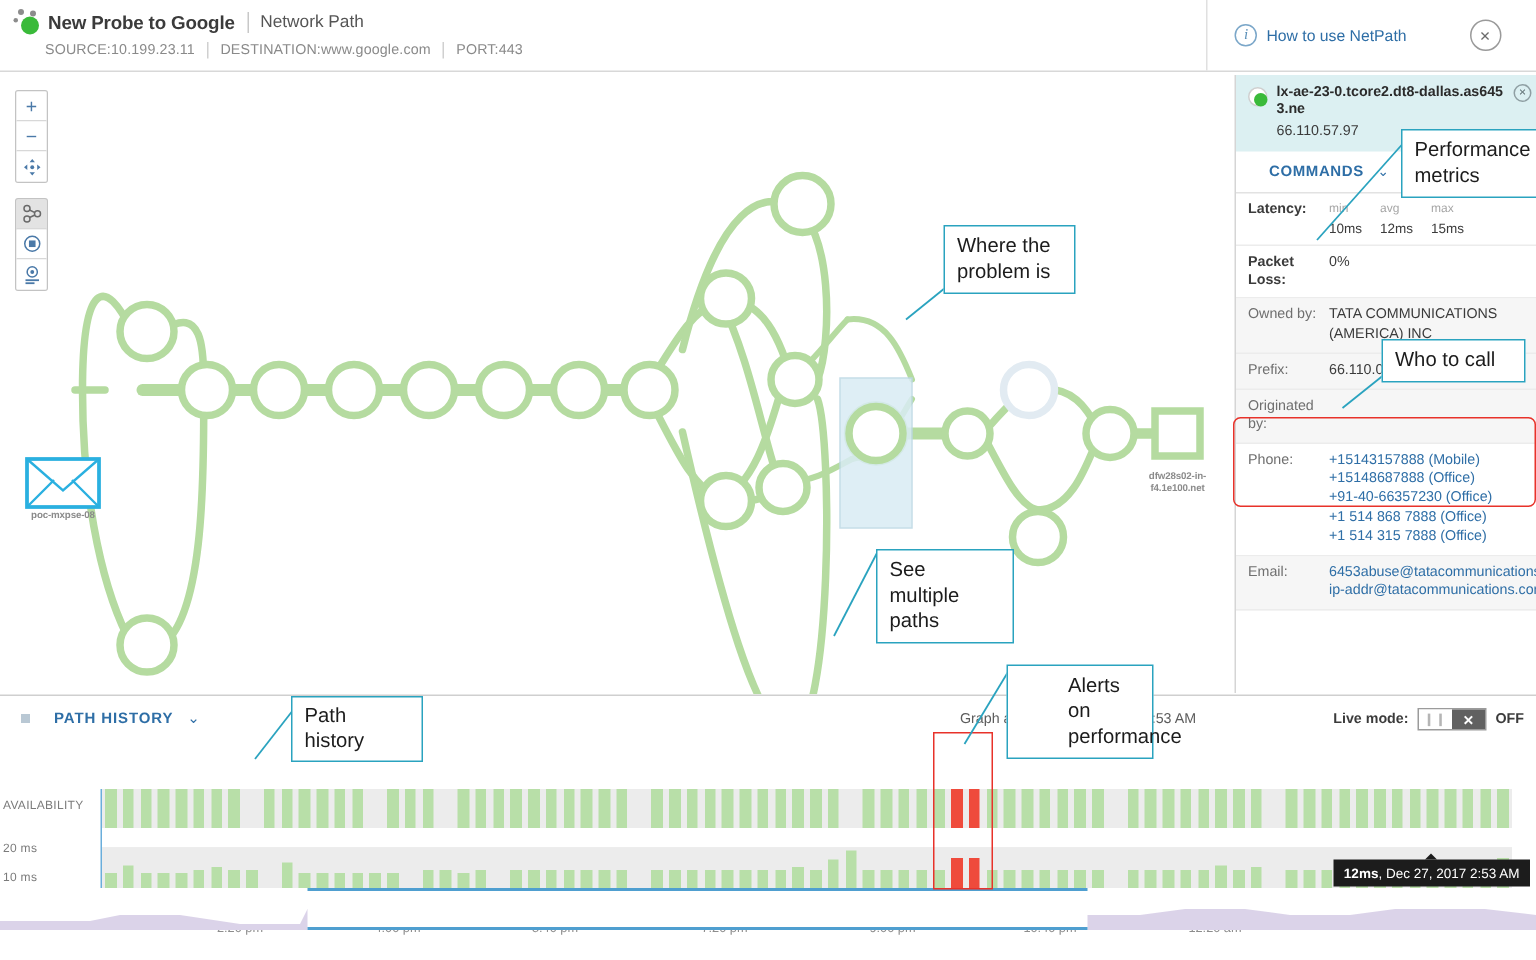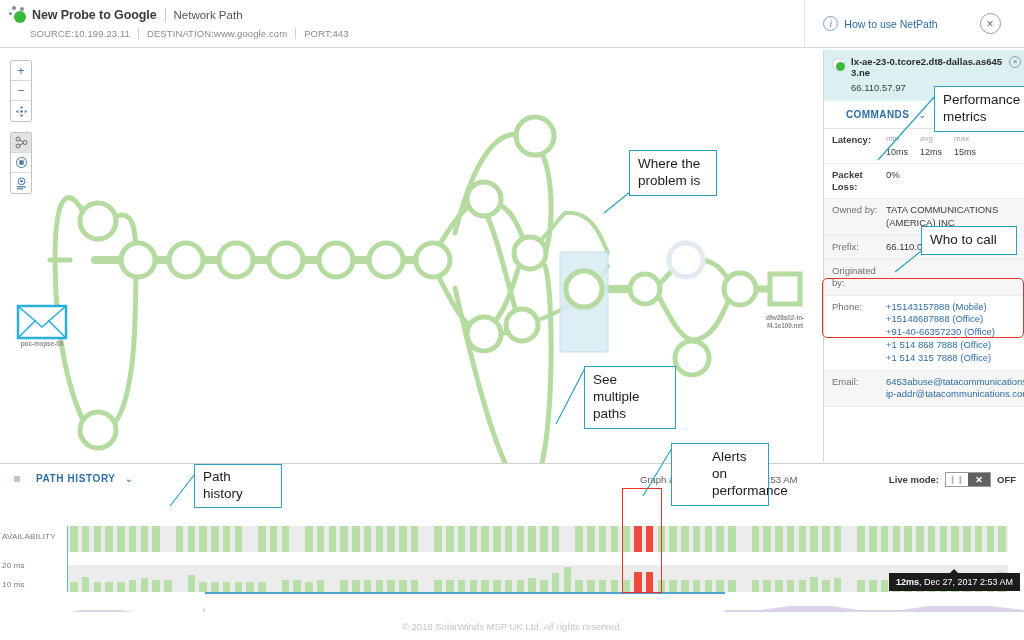--- a/index.html
+++ b/index.html
@@ -664,23 +664,20 @@
     <b>12ms</b><span>, Dec 27, 2017 2:53 AM</span>
   </div>
 
   <div class="scrub">
     <svg width="1024" height="28">
       <path d="M0 28 L0 22 L60 22 L80 18 L120 18 L160 24 L200 24 L205 14 L250 14 L270 10 L330 10 L350 16 L380 16 L400 10 L470 10 L490 14 L520 14 L540 8 L560 14 L620 14 L640 10 L700 10 L720 16 L725 18 L760 18 L790 14 L830 14 L860 18 L900 18 L930 14 L990 14 L1024 18 L1024 28 Z" fill="#cdc2e0" opacity="0.72"></path>
     </svg>
     <div class="scrub-sel"></div>
   </div>
 
-  <div class="footer">
-    <span>© 2018 SolarWinds MSP UK Ltd.  All rights reserved.</span>
-  </div>
 
   <svg id="anno-lines">
     <g stroke="#2aa3bf" stroke-width="1.2" fill="none">
       <line x1="630" y1="192" x2="604" y2="213"></line>
       <line x1="935" y1="96" x2="878" y2="160"></line>
       <line x1="925" y1="248" x2="895" y2="272"></line>
       <line x1="585" y1="368" x2="556" y2="424"></line>
       <line x1="198" y1="470" x2="170" y2="506"></line>
       <line x1="672" y1="448" x2="643" y2="496"></line>
     </g>

